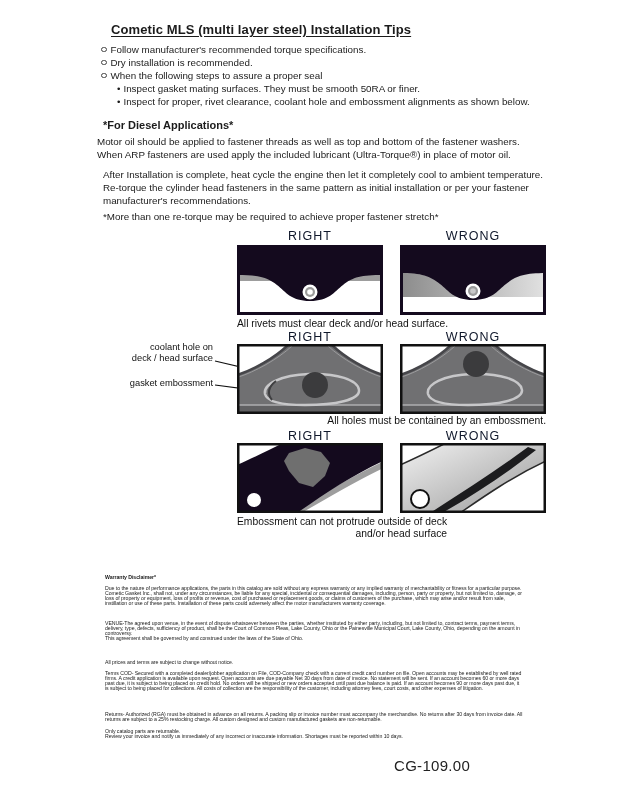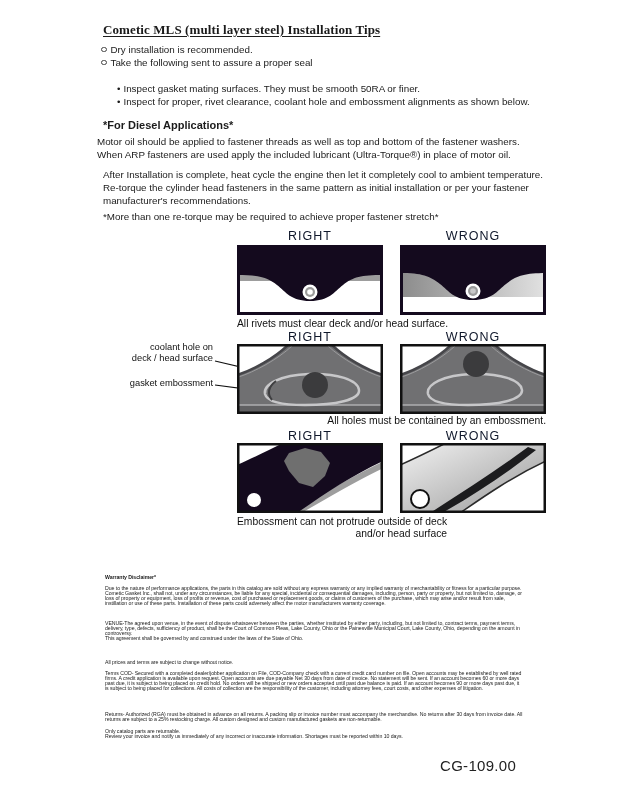--- a/index.html
+++ b/index.html
@@ -26,30 +26,34 @@
   .pre{white-space:pre-line;}
   .callout{font-size:9.3px;line-height:10.5px;width:110px;text-align:right;color:#111;}
   .disc{font-size:5.2px;line-height:4.85px;width:418px;color:#222;letter-spacing:-0.05px;}
   .disc-h{font-weight:bold;}
   .partnum{font-size:15px;letter-spacing:0.3px;color:#222;}
   svg{display:block;}
 </style>
 </head>
 <body>
 
-<div class="abs title" style="left:103px;top:22px;font-family:Liberation Serif, serif;">Cometic MLS (multi layer steel) Installation Tips</div>
+<div class="abs title" style="left:111px;top:22px;">Cometic MLS (multi layer steel) Installation Tips</div>
 
 <div class="abs" style="left:101px;top:43px;">
+  <div class="bullet-row">
+    <span class="obullet"></span>
+    <span>Follow manufacturer's recommended torque specifications.</span>
+  </div>
   <div class="bullet-row">
     <span class="obullet"></span>
     <span>Dry installation is recommended.</span>
   </div>
   <div class="bullet-row">
     <span class="obullet"></span>
-    <span>Take the following sent to assure a proper seal</span>
+    <span>When the following steps to assure a proper seal</span>
   </div>
 </div>
 <div class="abs" style="left:117px;top:82px;">
   <div class="bullet-row">
     <span class="fbullet">•</span>
     <span>Inspect gasket mating surfaces.  They must be smooth 50RA or finer.</span>
   </div>
   <div class="bullet-row">
     <span class="fbullet">•</span>
     <span>Inspect for proper, rivet clearance, coolant hole and embossment alignments as shown below.</span>
@@ -177,13 +181,13 @@
 <div class="abs disc disc-h" style="left:105px;top:575px;">Warranty Disclaimer*</div>
 <div class="abs disc pre" style="left:105px;top:586px;">Due to the nature of performance applications, the parts in this catalog are sold without any express warranty or any implied warranty of merchantability or fitness for a particular purpose.  Cometic Gasket Inc., shall not, under any circumstances, be liable for any special, incidental or consequential damages, including, person, party or property, but not limited to, damage, or loss of property or equipment, loss of profits or revenue, cost of purchased or replacement goods, or claims of customers of the purchase, which may arise and/or result from sale, instillation or use of these parts.  Installation of these parts could adversely affect the motor manufacturers warranty coverage.</div>
 <div class="abs disc pre" style="left:105px;top:621px;">VENUE-The agreed upon venue, in the event of dispute whatsoever between the parties, whether instituted by either party, including, but not limited to, contract terms, payment terms, delivery, type, defects, sufficiency of product, shall be the Court of Common Pleas, Lake County, Ohio or the Painesville Municipal Court, Lake County, Ohio, depending on the amount in controversy.
 This agreement shall be governed by and construed under the laws of the State of Ohio.</div>
 <div class="abs disc pre" style="left:105px;top:660px;">All prices and terms are subject to change without notice.</div>
 <div class="abs disc pre" style="left:105px;top:671px;">Terms COD- Secured with a completed dealer/jobber application on File, COD-Company check with a current credit card number on file.  Open accounts may be established by well rated firms.  A credit application is available upon request.  Open accounts are due payable Net 30 days from date of invoice.  No statement will be sent.  If an account becomes 60 or more days past due, it is subject to being placed on credit hold.  No orders will be shipped or new orders accepted until past due balance is paid.  If an account becomes 90 or more days past due, it is subject to being placed for collections.  All costs of collection are the responsibility of the customer, including attorney fees, court costs, and other expenses of litigation.</div>
 <div class="abs disc pre" style="left:105px;top:712px;">Returns- Authorized (RGA) must be obtained in advance on all returns.  A packing slip or invoice number must accompany the merchandise.  No returns after 30 days from invoice date.  All returns are subject to a 25% restocking charge.  All custom designed and custom manufactured gaskets are non-returnable.</div>
 <div class="abs disc pre" style="left:105px;top:729px;">Only catalog parts are returnable.
 Review your invoice and notify us immediately of any incorrect or inaccurate information.  Shortages must be reported within 10 days.</div>
 
-<div class="abs partnum" style="left:394px;top:757px;margin-left:46px;">CG-109.00</div>
+<div class="abs partnum" style="left:394px;top:757px;">CG-109.00</div>
 
 </body></html>

